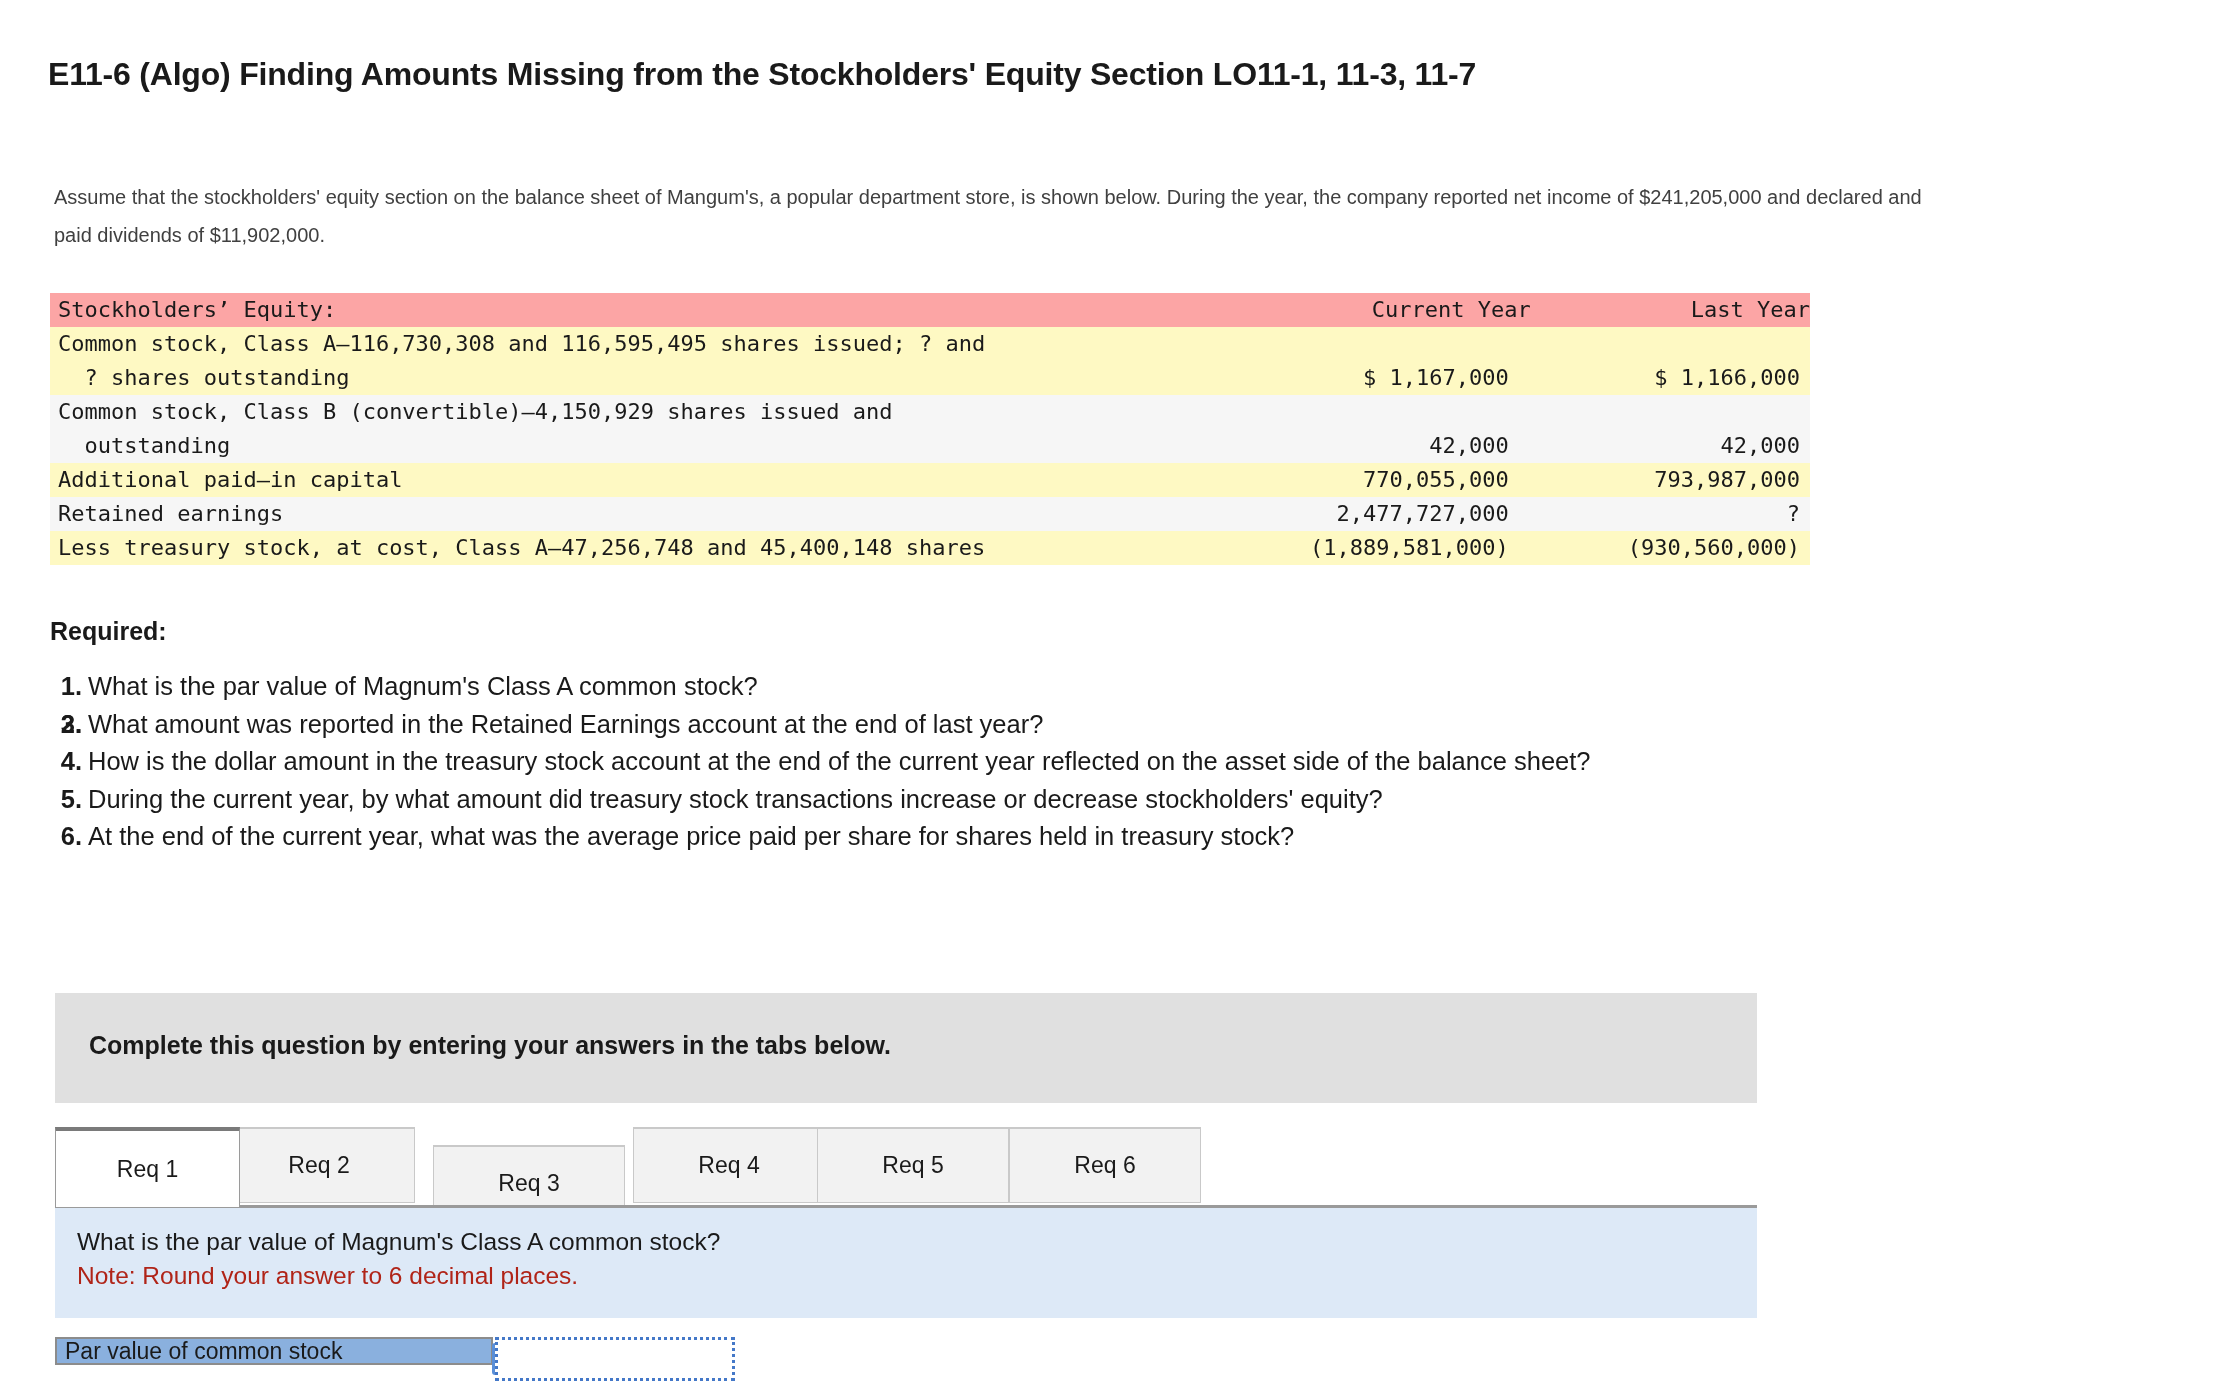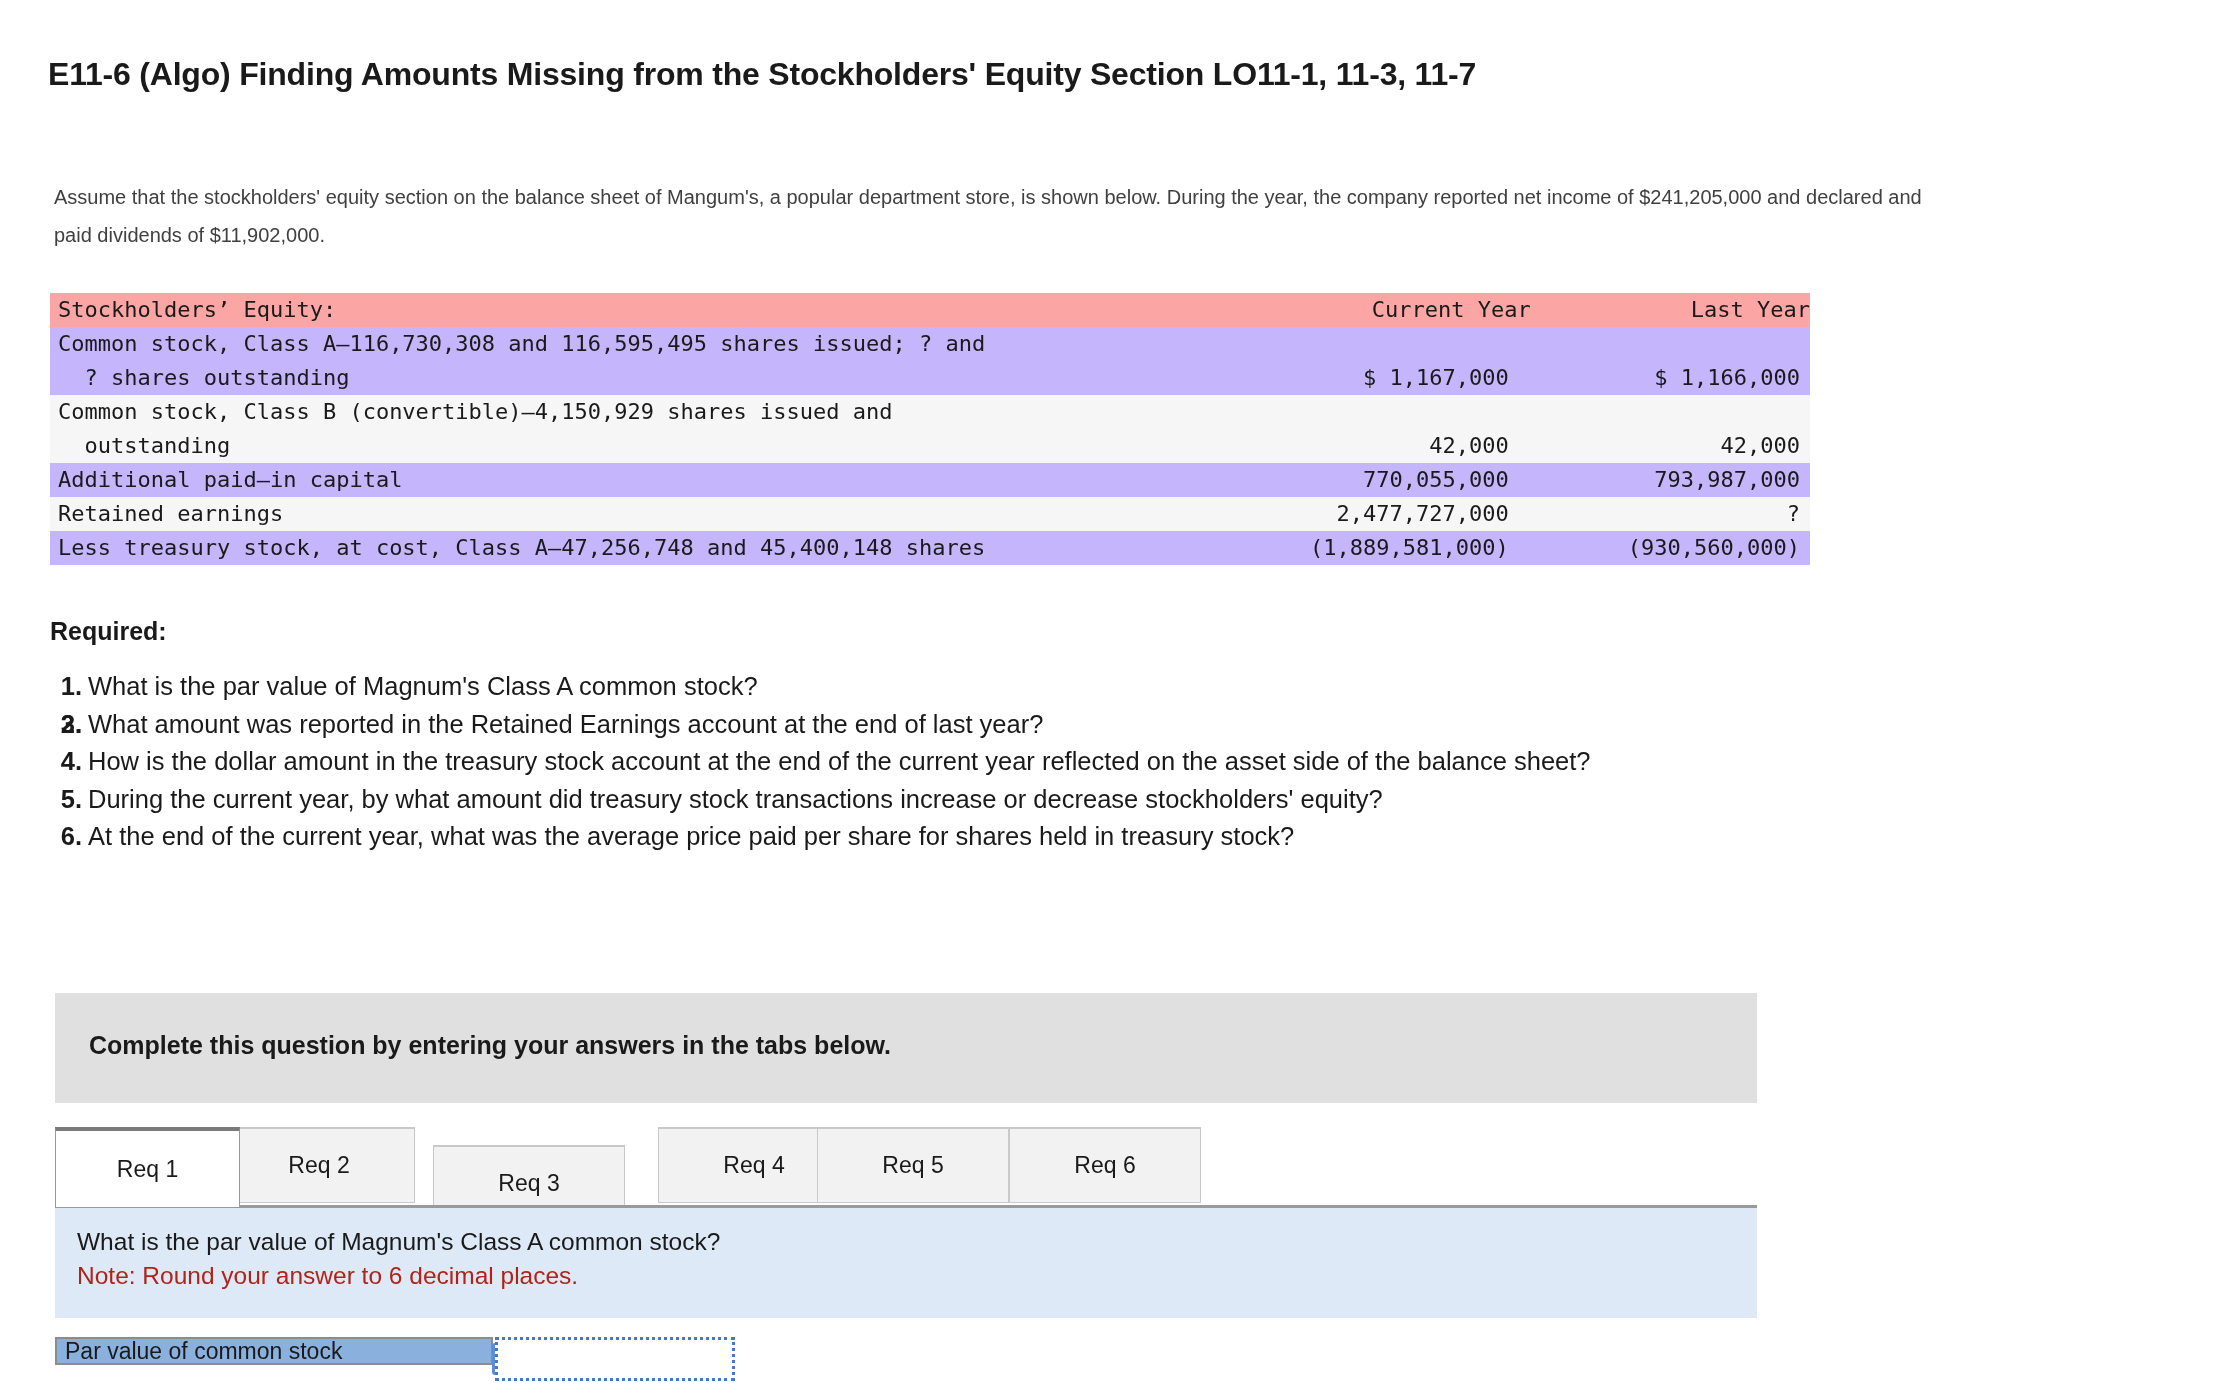--- a/index.html
+++ b/index.html
@@ -71,21 +71,21 @@
     padding-right: 10px;
   }
   .row-head td {
     background: #fca5a5;
   }
   .row-head .hd {
     text-align: right;
     padding-right: 0;
   }
   .row-alt td { background: #f6f6f6; }
-  .row-plain td { background: #c4b5fd; margin-left: 28px; }
+  .row-plain td { background: #fef9c3; margin-left: 28px; }
 
   
   .required-head {
     position: absolute;
     left: 50px;
     top: 617px;
     font-size: 25px;
     font-weight: bold;
     color: #1a1a1a;
   }
@@ -301,21 +301,21 @@
 <div class="tab-strip">
   <div class="tab active" style="left:0px; width:185px;">
       <span>Req 1</span>
     </div>
   <div class="tab" style="left:168px; width:192px;">
       <span>Req 2</span>
     </div>
   <div class="tab" style="left:378px; width:192px;margin-top:18px;">
       <span>Req 3</span>
     </div>
-  <div class="tab" style="left:603px; width:192px;">
+  <div class="tab" style="left:578px; width:192px;">
       <span>Req 4</span>
     </div>
   <div class="tab" style="left:762px; width:192px;">
       <span>Req 5</span>
     </div>
   <div class="tab" style="left:954px; width:192px;">
       <span>Req 6</span>
     </div>
 </div>
 

